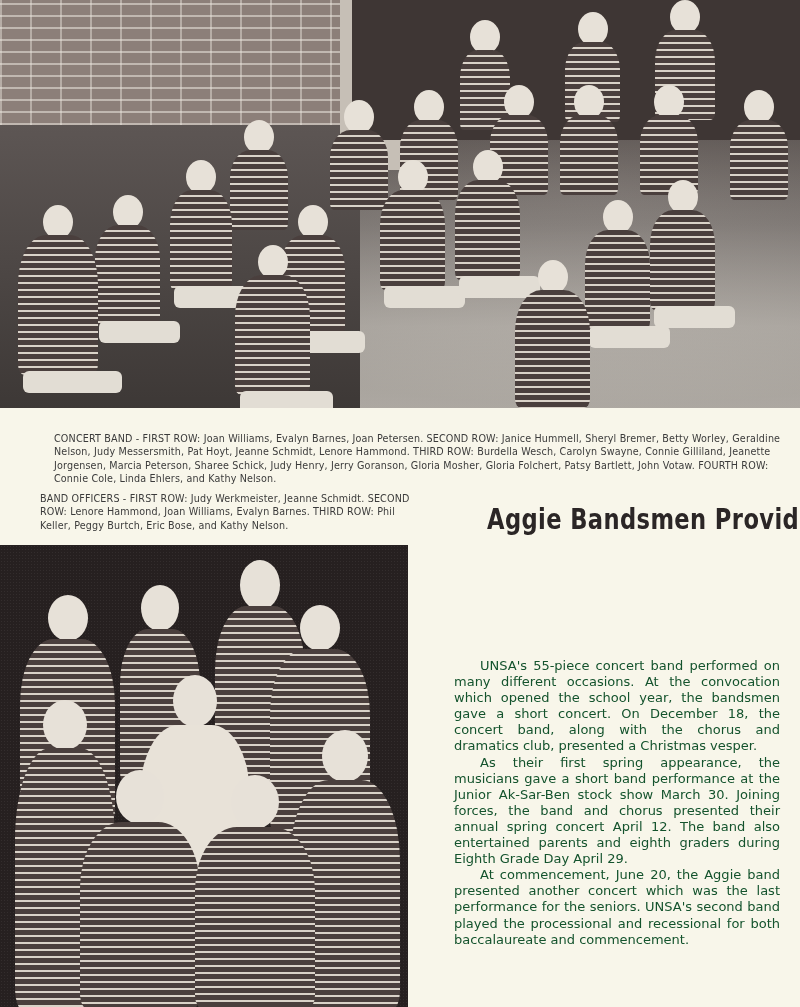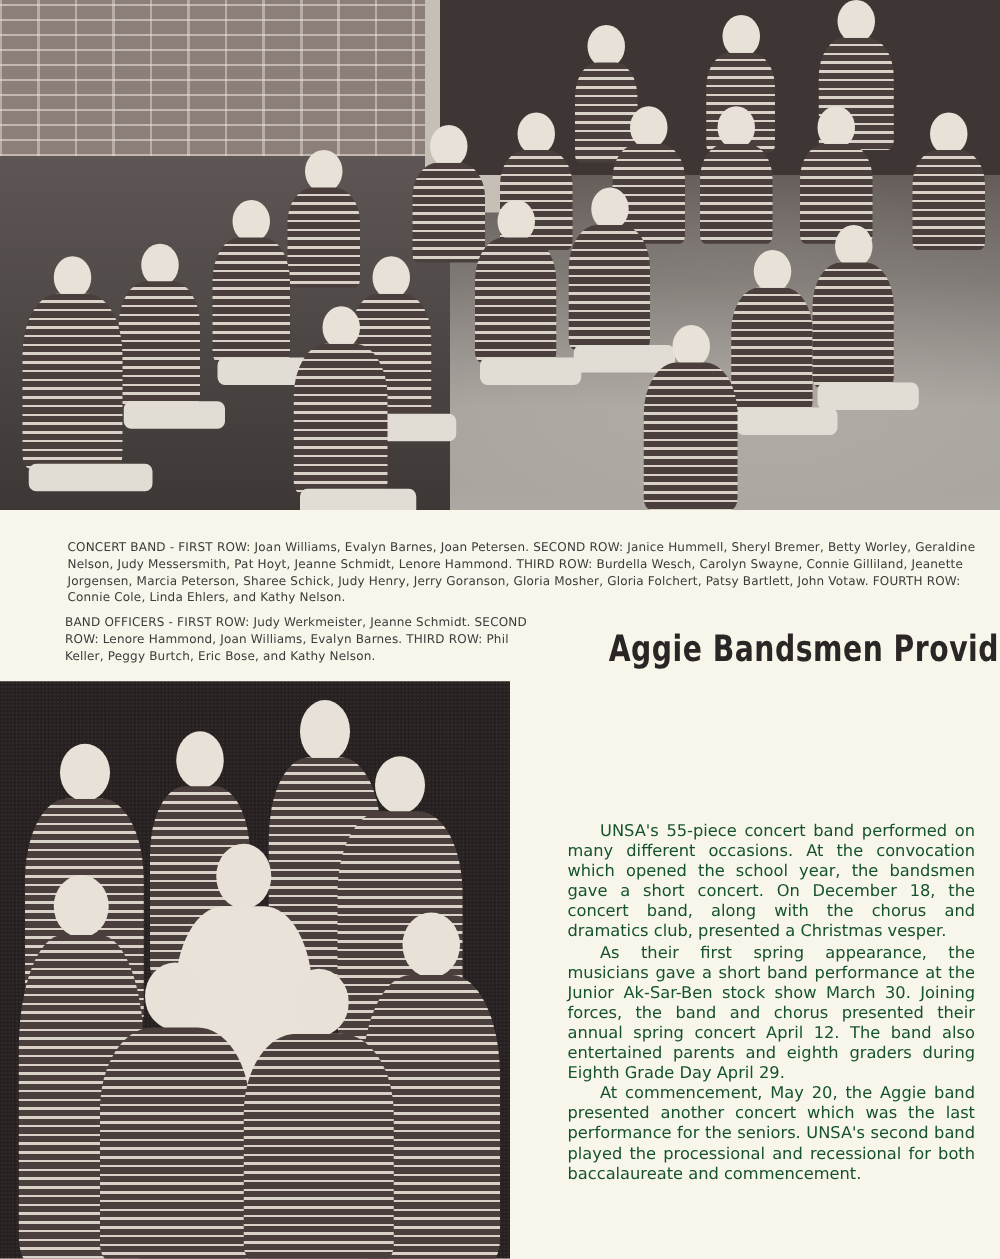--- a/index.html
+++ b/index.html
@@ -19,21 +19,21 @@
   #photo-top .floor { position:absolute; left:0; top:125px; width:360px; height:283px; background:linear-gradient(180deg,#5d5654,#3d3836); }
   .figure { position:absolute; border-radius:40% 40% 10% 10%; }
   .figure .head { position:absolute; left:50%; top:0; width:30px; height:34px; margin-left:-15px; border-radius:50%; background:#e7e1d8; }
   .figure .body { position:absolute; left:0; top:30px; right:0; bottom:0; border-radius:35% 35% 8% 8%;
     background: repeating-linear-gradient(180deg, #4a3f3d 0 5px, #d9d2c8 5px 7px); }
   .figure .legs { position:absolute; left:6%; right:-30%; bottom:-18px; height:22px; background:#e2ddd4; border-radius:6px; }
   #photo-bottom { left:0; top:545px; width:408px; height:462px; background:#262020;
     background-image: radial-gradient(rgba(255,255,255,0.06) 1px, transparent 1px); background-size:3px 3px; }
   .caption { position:absolute; font-size:9.6px; line-height:13.3px; letter-spacing:0.15px; color:#3b3b3b; }
   #caption-concert { left:54px; top:432px; width:730px; }
-  #caption-officers { left:52px; top:492px; width:380px; }
+  #caption-officers { left:40px; top:492px; width:380px; }
   .headline { position:absolute; left:487px; top:502px; font-family:"DejaVu Sans", sans-serif; font-weight:bold; font-size:29px; letter-spacing:0.5px; color:#2b2626; transform:scaleX(0.78); transform-origin:left top; white-space:nowrap; }
   .story { position:absolute; left:454px; top:658px; width:326px; font-size:13px; line-height:16.1px; color:#14532d; text-align:justify; }
   .story p { margin:0; text-indent:26px; }
 </style>
 </head>
 <body>
 
 <div class="photo" id="photo-top">
   <div class="brick"></div>
   <div class="floor"></div>
@@ -175,14 +175,14 @@
     </div>
   <div class="figure" style="left:195px;top:230px;width:120px;height:235px;">
       <div class="head" style="width:48px;height:54px;margin-left:-24px;"></div>
       <div class="body" style="top:52px;"></div>
     </div>
 </div>
 
 <div class="story">
   <p>UNSA's 55-piece concert band performed on many different occasions. At the convocation which opened the school year, the bandsmen gave a short concert. On December 18, the concert band, along with the chorus and dramatics club, presented a Christmas vesper.</p>
   <p>As their first spring appearance, the musicians gave a short band performance at the Junior Ak-Sar-Ben stock show March 30. Joining forces, the band and chorus presented their annual spring concert April 12. The band also entertained parents and eighth graders during Eighth Grade Day April 29.</p>
-  <p>At commencement, May 20, the Aggie band presented another concert which was the last performance for the seniors. UNSA's second band played the processional and recessional for both baccalaureate and commencement.</p>
+  <p>At commencement, June 20, the Aggie band presented another concert which was the last performance for the seniors. UNSA's second band played the processional and recessional for both baccalaureate and commencement.</p>
 </div>
 
 </body></html>

